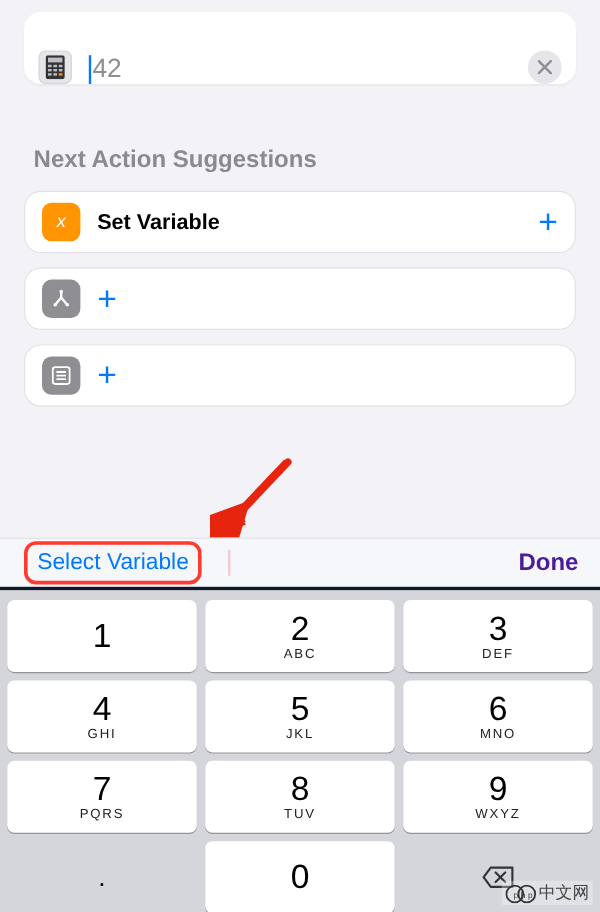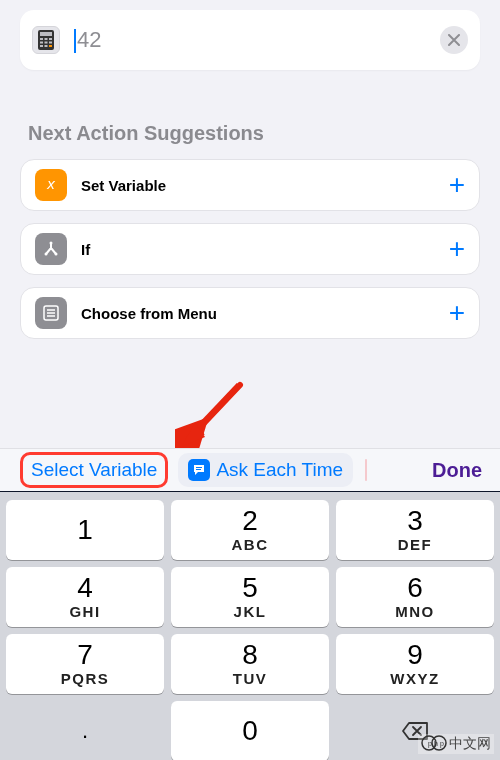--- a/index.html
+++ b/index.html
@@ -5,21 +5,21 @@
     * { margin: 0; padding: 0; box-sizing: border-box; font-family: -apple-system, BlinkMacSystemFont, "Segoe UI", sans-serif; }
     body { width: 500px; height: 760px; background: #f2f2f7; overflow: hidden; position: relative; }
 
     
     .input-card {
       margin: 10px 20px 0 20px;
       background: #fff;
       border-radius: 14px;
       height: 60px;
       display: flex;
-      align-items: center;
+      align-items: flex-end;
       padding: 0 12px;
       box-shadow: 0 1px 2px rgba(0,0,0,0.04);
     }
     .calc-icon {
       width: 28px; height: 28px; border-radius: 6px; background: #e5e5ea;
       display: flex; align-items: center; justify-content: center;
       margin-right: 14px; flex-shrink: 0;
       border: 1px solid #d5d5da;
     }
     .calc-icon svg { width: 16px; height: 20px; }
@@ -57,38 +57,38 @@
       align-items: center;
       padding: 0 14px;
     }
     .sugg-icon {
       width: 32px; height: 32px; border-radius: 8px;
       display: flex; align-items: center; justify-content: center; flex-shrink: 0;
       margin-right: 14px;
     }
     .sugg-icon.orange { background: #ff9501; }
     .sugg-icon.grey { background: #8e8e93; }
-    .sugg-label { flex: 1; font-size: 15px; font-weight: 600; color: #000; }
+    .sugg-label { flex: 1; font-size: 18px; font-weight: 600; color: #000; }
     .plus { color: #007aff; font-size: 28px; font-weight: 300; line-height: 1; }
 
     
     .arrow {
       position: absolute;
       left: 175px; top: 375px;
       pointer-events: none;
     }
 
     
     .accessory {
       position: absolute;
       left: 0; right: 0; top: 448px;
       height: 44px;
       background: #f6f7fa;
       border-top: 1px solid #e0e0e5;
-      border-bottom: 1px solid #0f172a;
+      border-bottom: 3px solid #0f172a;
       display: flex;
       align-items: center;
       padding: 0 18px 0 20px;
     }
     .pill {
       height: 34px; border-radius: 10px;
       display: flex; align-items: center;
       font-size: 19px; font-weight: 500; color: #007aff;
       padding: 0 10px;
     }
@@ -115,29 +115,29 @@
       grid-auto-rows: 60px;
       gap: 7px;
     }
     .key {
       background: #fff;
       border-radius: 6px;
       box-shadow: 0 1px 0 rgba(0,0,0,0.3);
       display: flex; flex-direction: column; align-items: center; justify-content: center;
     }
     .key-num { font-size: 28px; font-weight: 400; line-height: 1; }
-    .key-sub { font-size: 15px; font-weight: 700; letter-spacing: 1.5px; color: #222; margin-top: 1px; }
+    .key-sub { font-size: 11px; font-weight: 400; letter-spacing: 1.5px; color: #222; margin-top: 1px; }
     .key.flat { background: transparent; box-shadow: none; }
     .key.flat .key-num { font-size: 22px; }
 
     
     .watermark {
       position: absolute; right: 6px; bottom: 6px;
       font-size: 14px; color: #444;
-      display: flex; align-items: flex-start; gap: 2px;
+      display: flex; align-items: flex-end; gap: 2px;
       background: rgba(255,255,255,0.3);
       padding: 1px 3px;
     }
     .watermark svg { width: 26px; height: 16px; }
   </style>
 </head>
 <body>
 
 <div class="input-card">
   <div class="calc-icon">
@@ -177,64 +177,52 @@
 
 <div class="sugg-item">
   <div class="sugg-icon grey">
     <svg width="18" height="18" viewBox="0 0 18 18">
         <path d="M9 3 L9 8 M9 8 L4 14 M9 8 L14 14" stroke="#fff" stroke-width="2" fill="none" stroke-linecap="round"></path>
         <circle cx="9" cy="3" r="1.5" fill="#fff"></circle>
         <circle cx="4" cy="14" r="1.5" fill="#fff"></circle>
         <circle cx="14" cy="14" r="1.5" fill="#fff"></circle>
       </svg>
   </div>
-  <div class="sugg-label">If</div>
   <div class="plus">+</div>
 </div>
 
 <div class="sugg-item">
   <div class="sugg-icon grey">
     <svg width="18" height="18" viewBox="0 0 18 18">
         <rect x="2" y="2" width="14" height="14" rx="2" fill="none" stroke="#fff" stroke-width="1.5"></rect>
         <line x1="5" y1="6" x2="13" y2="6" stroke="#fff" stroke-width="1.5"></line>
         <line x1="5" y1="9" x2="13" y2="9" stroke="#fff" stroke-width="1.5"></line>
         <line x1="5" y1="12" x2="13" y2="12" stroke="#fff" stroke-width="1.5"></line>
       </svg>
   </div>
-  <div class="sugg-label">Choose from Menu</div>
   <div class="plus">+</div>
 </div>
 
 <svg class="arrow" width="80" height="80">
   <defs>
       <marker id="ah" markerWidth="8" markerHeight="8" refX="2" refY="4" orient="auto">
         <path d="M0,0 L8,4 L0,8 Z" fill="#e7250f"></path>
       </marker>
     </defs>
   <line x1="65" y1="10" x2="10" y2="68" stroke="#e7250f" stroke-width="6" marker-start="url(#ah)" transform="rotate(180 37 39)"></line>
   <path d="M65 10 L14 64" stroke="#e7250f" stroke-width="6" stroke-linecap="round"></path>
   <path d="M14 64 L28 56 L22 48 Z" fill="#e7250f" transform="rotate(15 14 64)"></path>
   <path d="M6 72 L30 62 L20 48 Z" fill="#e7250f"></path>
 </svg>
 
 <div class="accessory">
   <div class="pill highlight">
     <span>Select Variable</span>
   </div>
   <div style="width:10px"></div>
-  <div class="pill" style="background:#eceef5;">
-    <span class="ask-icon">
-      <svg viewBox="0 0 14 14">
-          <path d="M2 2 h10 v7 h-6 l-3 3 v-3 h-1 z" fill="#fff"></path>
-          <line x1="4" y1="4.5" x2="10" y2="4.5" stroke="#007aff" stroke-width="1"></line>
-          <line x1="4" y1="6.5" x2="9" y2="6.5" stroke="#007aff" stroke-width="1"></line>
-        </svg>
-    </span>
-    <span>Ask Each Time</span>
-  </div>
   <div class="sep"></div>
   <div class="done">Done</div>
 </div>
 
 <div class="keypad">
   <div class="key">
       <span class="key-num">1</span>
       <span class="key-sub"></span>
     </div>
   <div class="key">

